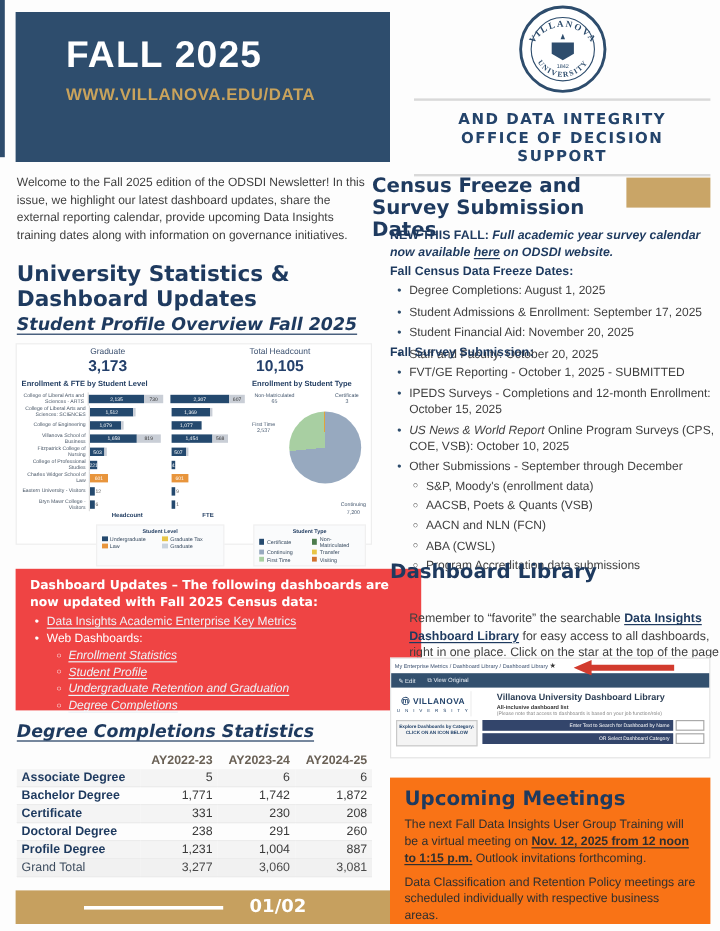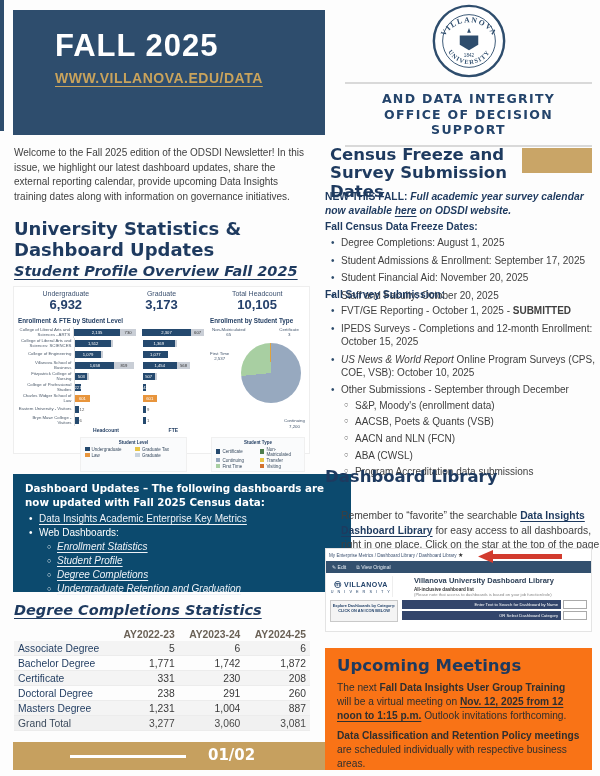--- a/index.html
+++ b/index.html
@@ -6,21 +6,21 @@
   .page{position:relative;width:600px;height:776px;background:#fdfdfd;outline:1px solid #e2e2e2;
         font-family:"Liberation Sans",sans-serif;overflow:hidden;}
 
   
   .edge-strip{position:absolute;left:0;top:0;width:4px;height:131px;background:#2e4d6d;}
   .mast{position:absolute;left:13px;top:10px;width:312px;height:125px;background:#2e4d6d;
         box-sizing:border-box;padding:20px 0 0 42px;}
   .mast-title{font-family:"Liberation Sans",sans-serif;font-weight:bold;color:#ffffff;
         font-size:31px;line-height:1.04;letter-spacing:1px;}
   .mast-url{display:inline-block;margin-top:8px;color:#c9a35c;font-weight:bold;font-size:14px;
-        letter-spacing:.5px;text-decoration:underline;text-underline-offset:3px;cursor:pointer;}
+        letter-spacing:.5px;text-underline-offset:3px;cursor:pointer;}
 
   .brand{position:absolute;left:345px;top:4px;width:247px;text-align:center;}
   .seal{display:block;margin:0 auto;}
   .brand-rule{height:2px;background:#d9d9d9;margin:4px 0;}
   .brand-name{font-family:"DejaVu Sans",sans-serif;font-weight:bold;color:#24446b;
         font-size:12.5px;letter-spacing:1.3px;line-height:1.25;padding:3px 0;}
   .h2{font-family:"DejaVu Sans",sans-serif;font-weight:bold;color:#1e3a5f;font-size:18px;line-height:1.16;}
   .h2s{font-family:"DejaVu Sans",sans-serif;font-weight:bold;color:#1e3a5f;font-size:16.5px;line-height:1.12;}
   .h3i{font-family:"DejaVu Sans",sans-serif;font-weight:bold;font-style:italic;color:#1e3a5f;font-size:14.5px;
        text-decoration:underline;text-underline-offset:3px;}
@@ -59,66 +59,66 @@
   .legends{display:flex;margin-top:4px;}
   .legend{font-size:4.5px;color:#374a5f;}
   .legend-title{font-weight:bold;text-align:center;margin-bottom:1px;color:#1e3a5f;}
   .legend-items{display:flex;flex-wrap:wrap;}
   .legend-item{display:flex;align-items:center;width:50%;box-sizing:border-box;padding:0.5px 2px;}
   .chip{width:4.5px;height:4.5px;margin-right:2px;flex:0 0 auto;}
   .legend.lv{margin-left:62px;width:110px;background:#fafbfc;border:1px solid #f0f0f0;padding:2px;}
   .legend.st{margin-left:24px;width:96px;background:#fafbfc;border:1px solid #f0f0f0;padding:2px;}
 
   
-  .updates{position:absolute;left:13px;top:474px;width:338px;height:118px;background:#0c4a6e;
+  .updates{position:absolute;left:13px;top:474px;width:338px;height:118px;background:#ef4444;
         box-sizing:border-box;padding:8px 12px;color:#ffffff;}
   .updates-head{font-family:"DejaVu Sans",sans-serif;font-weight:bold;font-size:10.3px;line-height:1.32;}
   .updates ul{margin:3px 0 0 0;padding-left:14px;list-style:none;font-size:10px;line-height:1.4;}
   .updates li{position:relative;}
   .updates li::before{content:"•";position:absolute;left:-10px;}
   .updates ul ul{margin:0;padding-left:18px;font-style:italic;}
   .updates ul ul li::before{content:"○";font-size:7px;top:2px;}
   .u-link{color:#eef2f7;text-decoration:underline;text-underline-offset:2px;cursor:pointer;}
 
   .degree-h{position:absolute;left:14px;top:602px;}
 
   
   .deg-table{position:absolute;left:14px;top:627px;width:296px;border-collapse:collapse;font-size:10.3px;}
   .deg-table th{color:#6a6156;font-weight:bold;text-align:right;padding:1.5px 4px;}
   .deg-table td{padding:1.5px 4px;border-bottom:1px solid #ececec;color:#3a3a3a;text-align:right;}
-  .deg-table td.rowlbl{text-align:left;font-weight:normal;color:#1e3a5f;}
+  .deg-table td.rowlbl{text-align:left;font-weight:bold;color:#1e3a5f;}
   .deg-table tr.zebra td{background:#f4f4f4;}
   .deg-table tr.total td{border-top:1.5px solid #c7c7c7;background:#f1f1f1;color:#4a4a4a;}
   .deg-table tr.total td.rowlbl{font-weight:normal;color:#3d4c5e;}
 
   
   .footer-bar{position:absolute;left:13px;top:742px;width:497px;height:28px;background:#c6a05f;}
   .footer-line{position:absolute;left:57px;top:13px;width:116px;height:3px;background:#ffffff;}
   .footer-page{position:absolute;left:195px;top:4px;color:#ffffff;font-weight:bold;
         font-family:"DejaVu Sans",sans-serif;font-size:15px;}
 
   
-  .census-h{position:absolute;left:330px;top:146px;width:210px;}
+  .census-h{position:absolute;left:310px;top:146px;width:210px;}
   .gold-block{position:absolute;left:522px;top:148px;width:70px;height:25px;background:#c9a567;}
   .newfall{position:absolute;left:325px;top:190px;width:267px;font-size:10.3px;line-height:1.35;
         color:#1e3a5f;font-weight:bold;}
   .newfall .it{font-style:italic;}
   .link-inline{text-decoration:underline;text-underline-offset:2px;cursor:pointer;}
   .sec-label{font-weight:bold;color:#1e3a5f;font-size:10.3px;}
   .freeze-label{position:absolute;left:325px;top:221px;}
   .blist{list-style:none;margin:0;padding:0 0 0 13px;font-size:10px;color:#3f3f3f;line-height:1.32;}
   .blist>li{position:relative;margin-bottom:4.5px;}
   .blist>li::before{content:"•";position:absolute;left:-10px;color:#2e4d6d;}
   .freeze-list{position:absolute;left:328px;top:236px;width:262px;}
   .submit-label{position:absolute;left:325px;top:289px;}
   .submit-list{position:absolute;left:328px;top:304px;width:262px;}
   .sublist{list-style:none;margin:2px 0 0 0;padding-left:14px;}
   .sublist li{position:relative;margin-bottom:3.5px;}
   .sublist li::before{content:"○";position:absolute;left:-11px;font-size:7.5px;top:1px;color:#444;}
-  .seg-b{font-weight:bold;text-align:center;}
+  .seg-b{font-weight:normal;text-align:center;}
   .seg-i{font-style:italic;margin-top:21px;}
 
   .dl-h{position:absolute;left:325px;top:468px;}
   .dl-para{position:absolute;left:325px;top:493px;width:267px;font-size:10.3px;line-height:1.42;color:#3f3f3f;}
   .dl-link{font-weight:bold;color:#1e3a5f;text-decoration:underline;text-underline-offset:2px;cursor:pointer;}
 
   
   .shot{position:absolute;left:325px;top:548px;width:267px;height:84px;background:#fff;
         border:1px solid #e4e4e4;box-sizing:border-box;font-family:"Liberation Sans",sans-serif;}
   .shot-crumb{position:relative;height:10px;font-size:4.6px;color:#3c5170;padding:2px 3px 0 3px;}
@@ -191,24 +191,20 @@
   </div>
 
   <p class="intro body-txt" style="margin:0;">Welcome to the Fall 2025 edition of the ODSDI Newsletter! In this issue, we highlight our latest dashboard updates, share the external reporting calendar, provide upcoming Data Insights training dates along with information on governance initiatives.</p>
 
   <div class="stats-h h2">University Statistics &amp; Dashboard Updates</div>
   <div class="profile-h h3i">Student Profile Overview Fall 2025</div>
 
   <div class="dash">
     <div class="kpis" id="kpiRow">
         <div class="kpi">
-          <div class="kpi-label">Undergraduate</div>
-          <div class="kpi-value">6,932</div>
-        </div>
-        <div class="kpi">
           <div class="kpi-label">Graduate</div>
           <div class="kpi-value">3,173</div>
         </div>
         <div class="kpi">
           <div class="kpi-label">Total Headcount</div>
           <div class="kpi-value">10,105</div>
         </div>
       </div>
     <div class="dash-charts">
       <div class="bar-chart">
@@ -393,22 +389,22 @@
   </div>
 
   <div class="updates">
     <div class="updates-head">Dashboard Updates – The following dashboards are now updated with Fall 2025 Census data:</div>
     <ul>
       <li><a class="u-link">Data Insights Academic Enterprise Key Metrics</a></li>
       <li><span>Web Dashboards:</span>
         <ul id="webLinks">
             <li><a class="u-link">Enrollment Statistics</a></li>
             <li><a class="u-link">Student Profile</a></li>
+            <li><a class="u-link">Undergraduate Retention and Graduation</a></li>
             <li><a class="u-link">Degree Completions</a></li>
-            <li><a class="u-link">Undergraduate Retention and Graduation</a></li>
           </ul>
       </li>
     </ul>
   </div>
 
   <div class="degree-h h3i">Degree Completions Statistics</div>
   <table class="deg-table">
     <thead>
         <tr id="degHead">
           <th></th>
@@ -436,21 +432,21 @@
           <td>230</td>
           <td>208</td>
         </tr>
         <tr>
           <td class="rowlbl">Doctoral Degree</td>
           <td>238</td>
           <td>291</td>
           <td>260</td>
         </tr>
         <tr class="zebra">
-          <td class="rowlbl">Masters Degree</td>
+          <td class="rowlbl">Profile Degree</td>
           <td>1,231</td>
           <td>1,004</td>
           <td>887</td>
         </tr>
         <tr class="total">
           <td class="rowlbl">Grand Total</td>
           <td>3,277</td>
           <td>3,060</td>
           <td>3,081</td>
         </tr>

